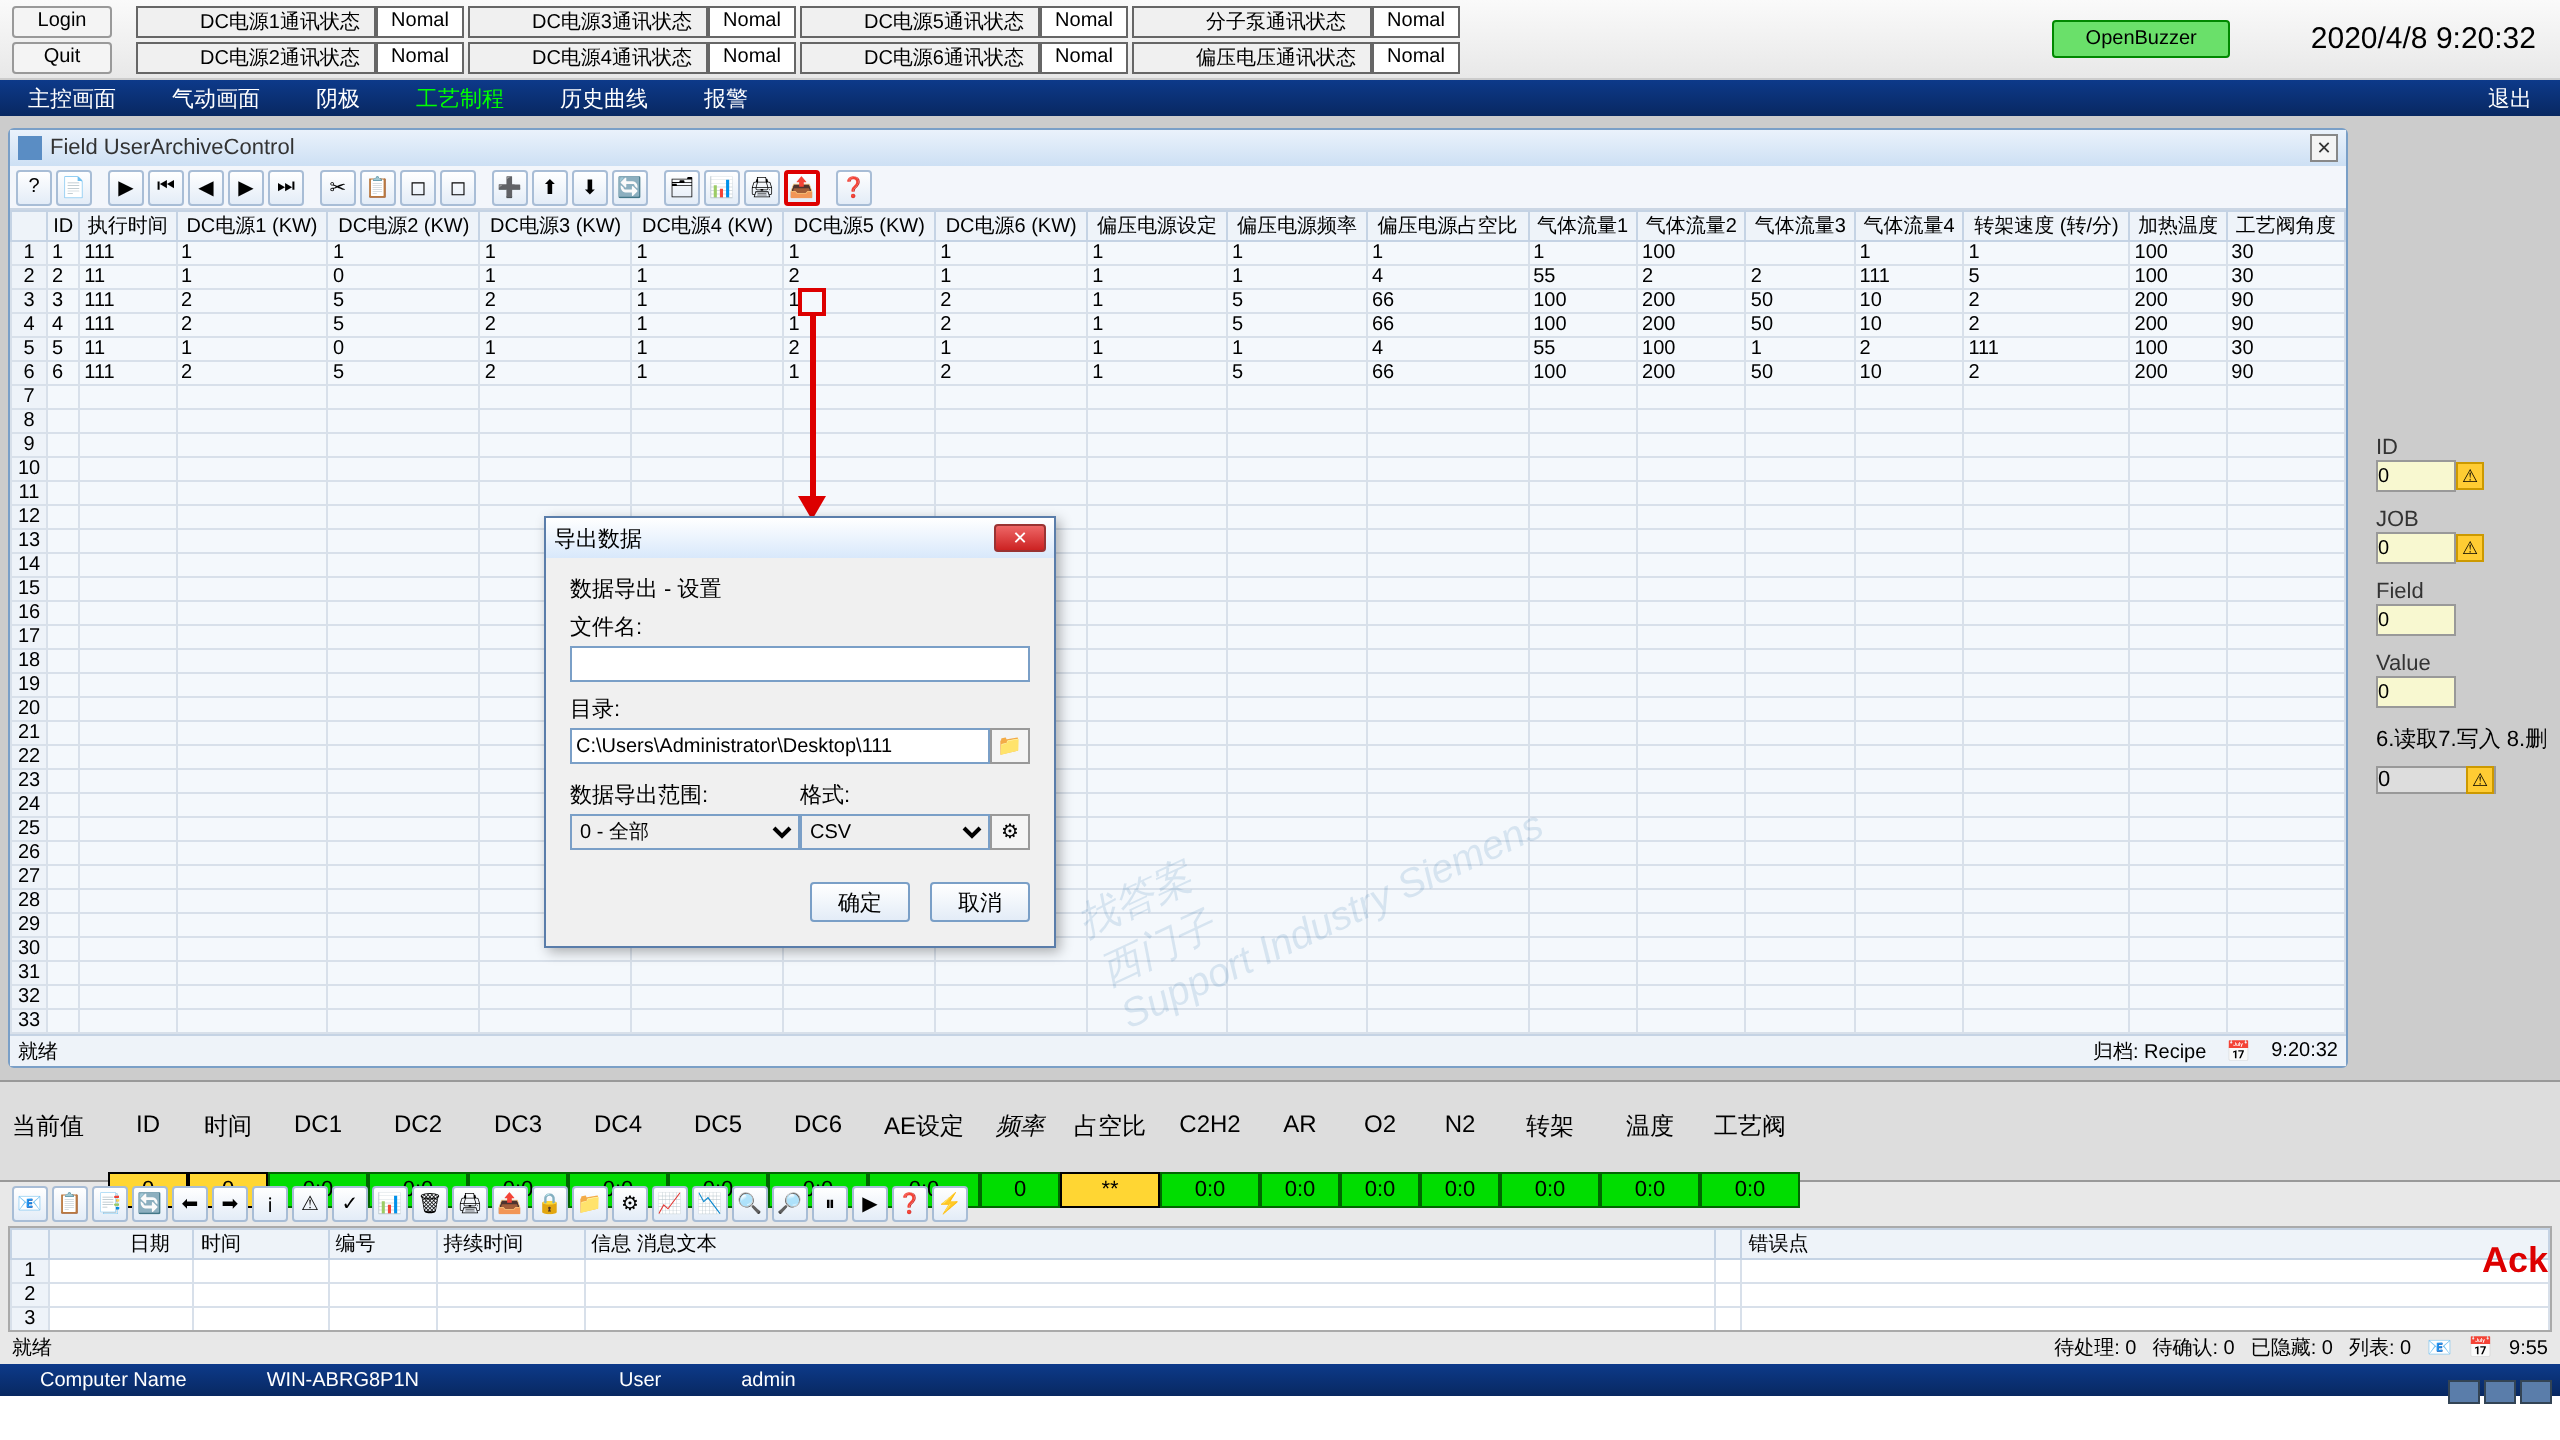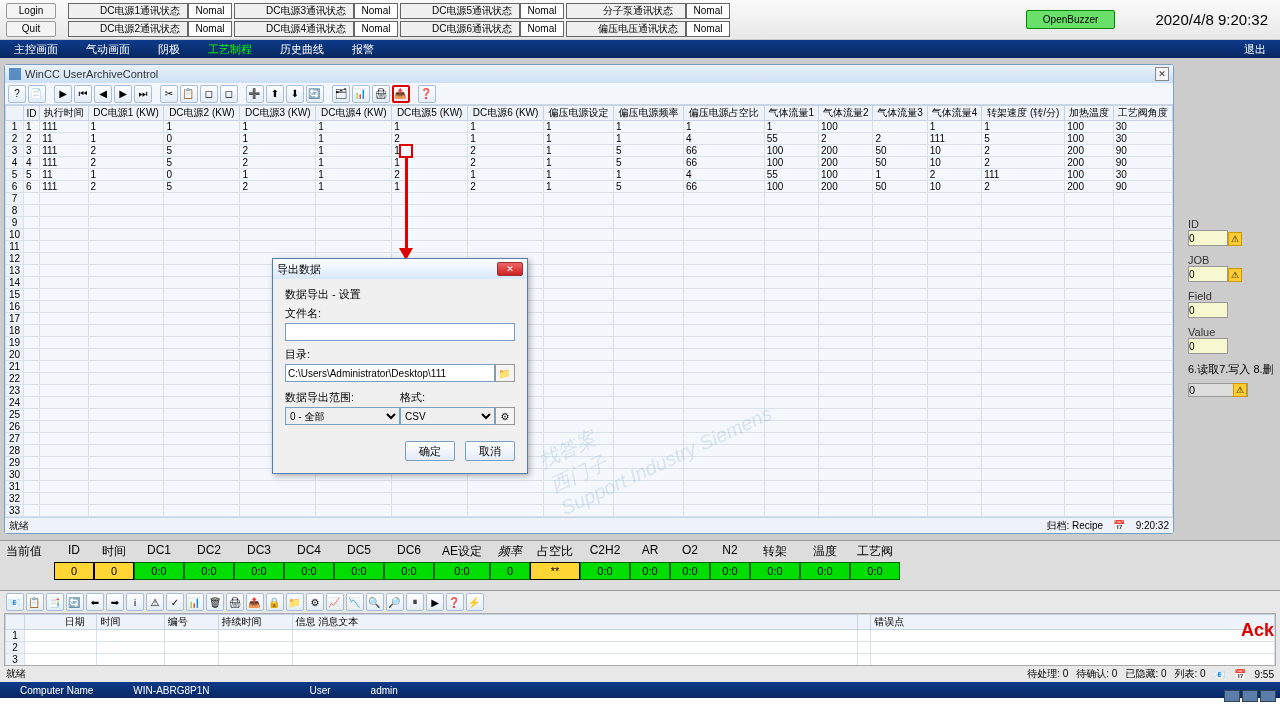--- a/index.html
+++ b/index.html
@@ -59,21 +59,21 @@
 .dialog .dlg-body .dir-row button { width: 20px; height: 18px; border: 1px solid #999; background: #f4f4f4; cursor: pointer; font-size: 10px; }
 .dialog .dlg-body .sel-row { display: flex; margin-top: 6px; }
 .dialog .dlg-body .sel-row .col { flex: 1; }
 .dialog .dlg-body select { width: 100%; height: 18px; border: 1px solid #7a9fc7; font-size: 10px; }
 .dialog .dlg-body .fmt-row { display: flex; }
 .dialog .dlg-body .fmt-row select { flex: 1; }
 .dialog .dlg-body .fmt-row button { width: 20px; height: 18px; border: 1px solid #999; background: #f4f4f4; cursor: pointer; font-size: 10px; }
 .dialog .dlg-btns { display: flex; justify-content: flex-end; gap: 10px; padding: 8px 12px 12px; }
 .dialog .dlg-btns button { width: 50px; height: 20px; border: 1px solid #7a9fc7; background: linear-gradient(#fff,#e3ecf7); border-radius: 2px; font-size: 11px; cursor: pointer; }
 .readout { height: 50px; background: #ddd; border-top: 1px solid #999; }
-.readout .hdr { display: flex; font-size: 12px; padding: 2px 6px; gap: 0; }
+.readout .hdr { display: flex; font-size: 12px; padding: 14px 6px; gap: 0; }
 .readout .hdr span { display: inline-block; text-align: center; }
 .readout .vals { display: flex; padding: 0 6px; }
 .readout .vals .cell { height: 18px; display: flex; align-items: center; justify-content: center; border: 1px solid #060; background: #0d0; font-size: 11px; }
 .readout .vals .cell.y { background: #ffd633; color: #000; border: 1px solid #000; }
 .alarm-area { height: 92px; background: #e8e8e8; border-top: 1px solid #999; display: flex; flex-direction: column; }
 .alarm-tb { height: 22px; display: flex; align-items: center; gap: 2px; padding: 0 6px; }
 .alarm-grid { flex: 1; background: #fff; border: 1px solid #aaa; margin: 0 4px; overflow: hidden; }
 .alarm-grid table { border-collapse: collapse; width: 100%; font-size: 10px; }
 .alarm-grid th { background: #eef3f9; border: 1px solid #c5d3e4; height: 14px; font-weight: normal; text-align: left; padding: 0 3px; }
 .alarm-grid td { border: 1px solid #d8e0ea; height: 12px; }
@@ -140,21 +140,21 @@
     <div class="tab active">工艺制程</div>
     <div class="tab">历史曲线</div>
     <div class="tab">报警</div>
     <div class="right">退出</div>
   </div>
 
 <div class="workspace">
   <div class="window">
     <div class="win-title">
       <div class="win-icon"></div>
-      <span>WinCC UserArchiveControl</span>
+      <span>Field UserArchiveControl</span>
       <div class="close">✕</div>
     </div>
     <div class="win-tb" id="win-tb">
         <div class="tbtn">?</div>
         <div class="tbtn">📄</div>
         <div class="tsep"></div>
         <div class="tbtn">▶</div>
         <div class="tbtn">⏮</div>
         <div class="tbtn">◀</div>
         <div class="tbtn">▶</div>

